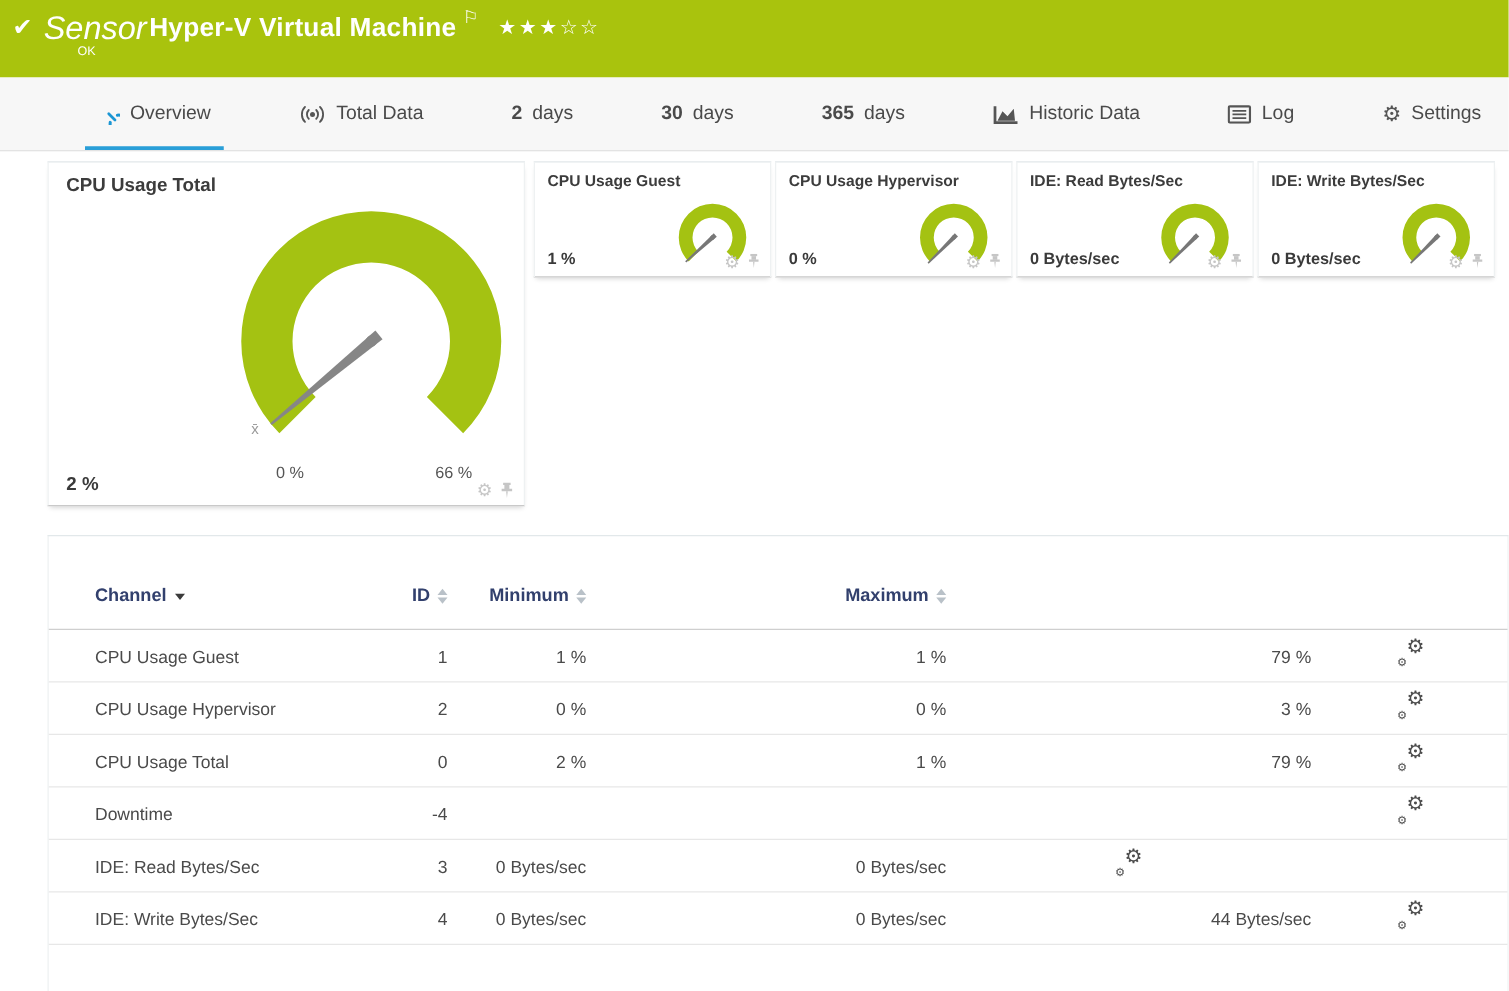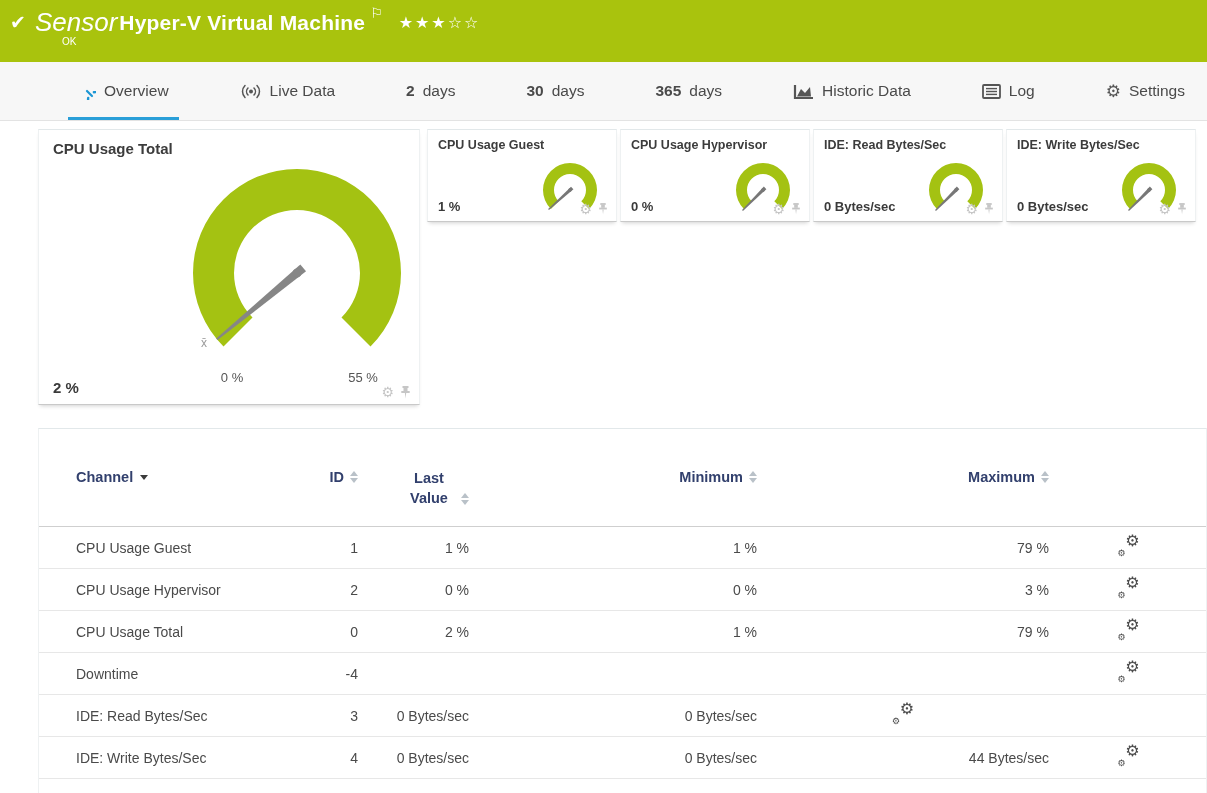--- a/index.html
+++ b/index.html
@@ -93,21 +93,21 @@
       <span>Overview</span>
     </div>
     <div class="tab">
       <svg width="22" height="15" viewBox="0 0 22 15">
         <circle cx="11" cy="7.5" r="2" fill="#555"></circle>
         <path d="M8 4 A5 5 0 0 0 8 11" fill="none" stroke="#555" stroke-width="1.5" stroke-linecap="round"></path>
         <path d="M5 1.5 A8.5 8.5 0 0 0 5 13.5" fill="none" stroke="#555" stroke-width="1.5" stroke-linecap="round"></path>
         <path d="M14 4 A5 5 0 0 1 14 11" fill="none" stroke="#555" stroke-width="1.5" stroke-linecap="round"></path>
         <path d="M17 1.5 A8.5 8.5 0 0 1 17 13.5" fill="none" stroke="#555" stroke-width="1.5" stroke-linecap="round"></path>
       </svg>
-      <span>Live Data</span>
+      <span>Total Data</span>
     </div>
     <div class="tab">
       <span class="num">2</span>
       <span>days</span>
     </div>
     <div class="tab">
       <span class="num">30</span>
       <span>days</span>
     </div>
     <div class="tab">
@@ -140,21 +140,21 @@
     <div class="card-title">CPU Usage Total</div>
     <svg width="216" height="216" viewBox="-108 -108 216 216" style="position:absolute;left:150px;top:35px;">
       <path d="M -73.5 73.5 A 104 104 0 1 1 73.5 73.5 L 44.5 44.5 A 63 63 0 1 0 -44.5 44.5 Z" fill="#a4c212"></path>
       <g transform="rotate(-129.6)">
         <polygon points="-4.5,8 -1,-104 1,-104 4.5,8" fill="#868686"></polygon>
         <circle r="4.5" fill="#868686"></circle>
       </g>
     </svg>
     <span class="avg-marker" style="left:162px;top:206px;">x̄</span>
     <div class="axis-label" style="left:161px;top:240px;">0 %</div>
-    <div class="axis-label" style="left:292px;top:240px;">55 %</div>
+    <div class="axis-label" style="left:292px;top:240px;">66 %</div>
     <div class="gauge-value">2 %</div>
     <div class="corner-tools">
       <span class="gearglyph">⚙</span>
       <svg width="11" height="13" viewBox="0 0 11 13" fill="currentColor">
         <rect x="2.5" y="0" width="6" height="2"></rect>
           <rect x="3.5" y="2" width="4" height="3.2"></rect>
         <path d="M1.3 5 h8.4 v2 h-8.4 z"></path>
           <path d="M4.9 7 h1.3 l-0.65 5.4 z"></path>
       </svg>
     </div>
@@ -246,27 +246,20 @@
 
   <div class="card table-card">
     <div class="thead">
       <div class="th">
         <span>Channel</span>
         <span class="caret-down"></span>
       </div>
       <div class="th right">
         <span>ID</span>
         <span class="sortarrows">
-            <span class="tri-up"></span>
-            <span class="tri-down"></span>
-          </span>
-      </div>
-      <div class="lastval-wrap">
-        <span class="lastval-label">Last Value</span>
-        <span class="sortarrows bottom">
             <span class="tri-up"></span>
             <span class="tri-down"></span>
           </span>
       </div>
       <div class="th right">
         <span>Minimum</span>
         <span class="sortarrows">
             <span class="tri-up"></span>
             <span class="tri-down"></span>
           </span>

